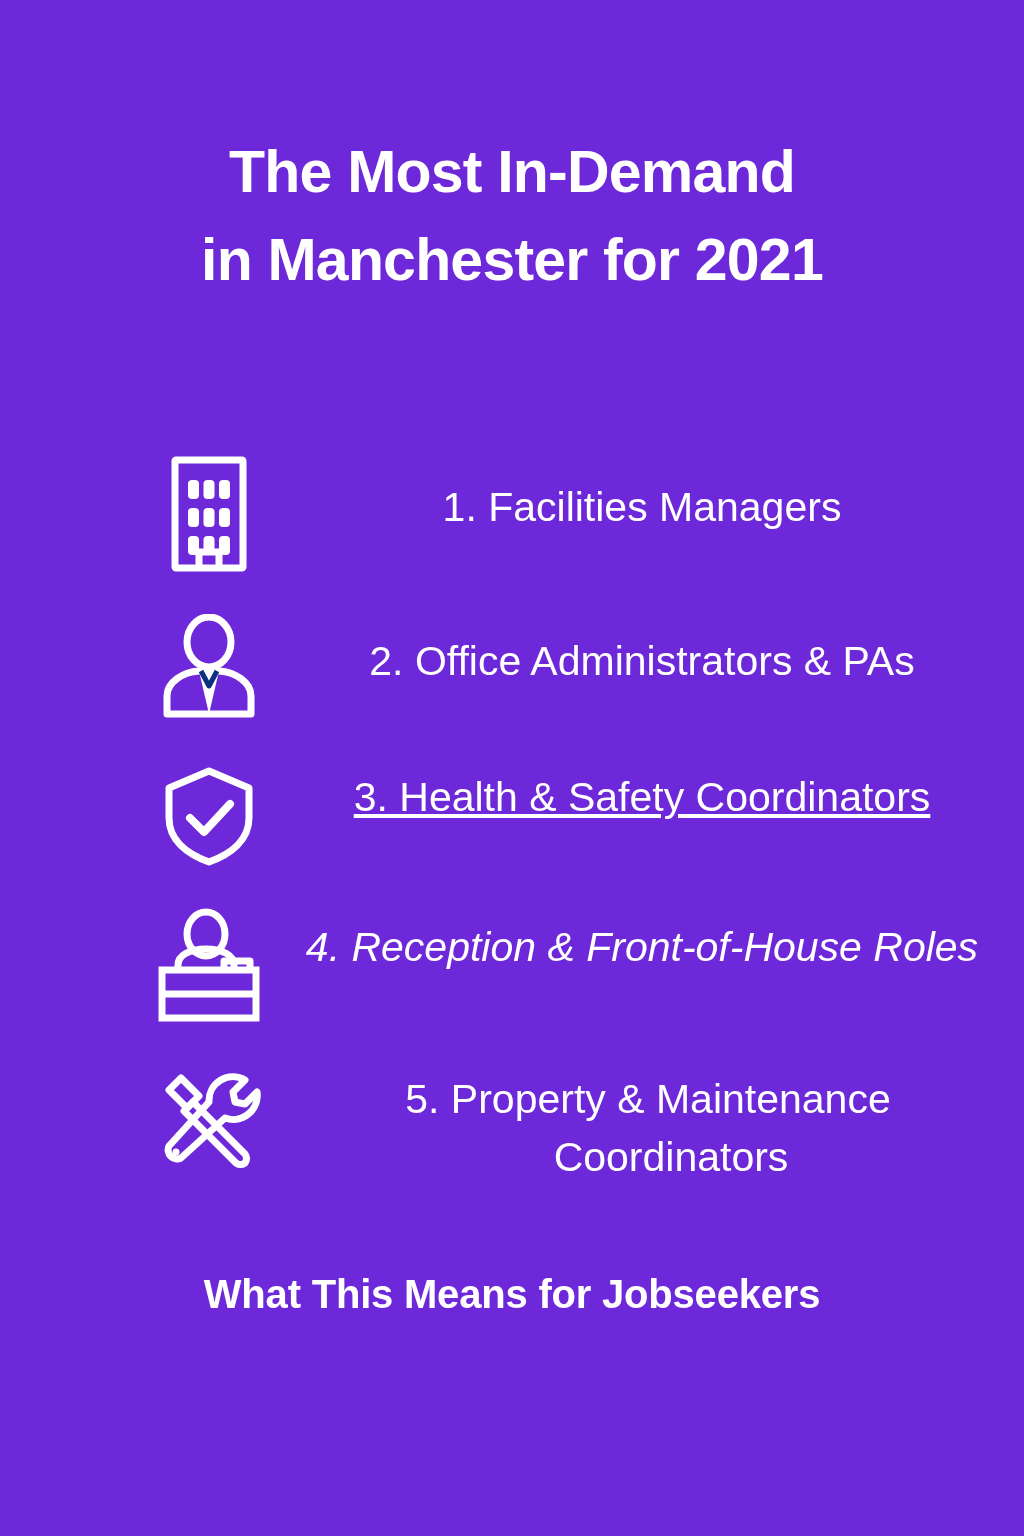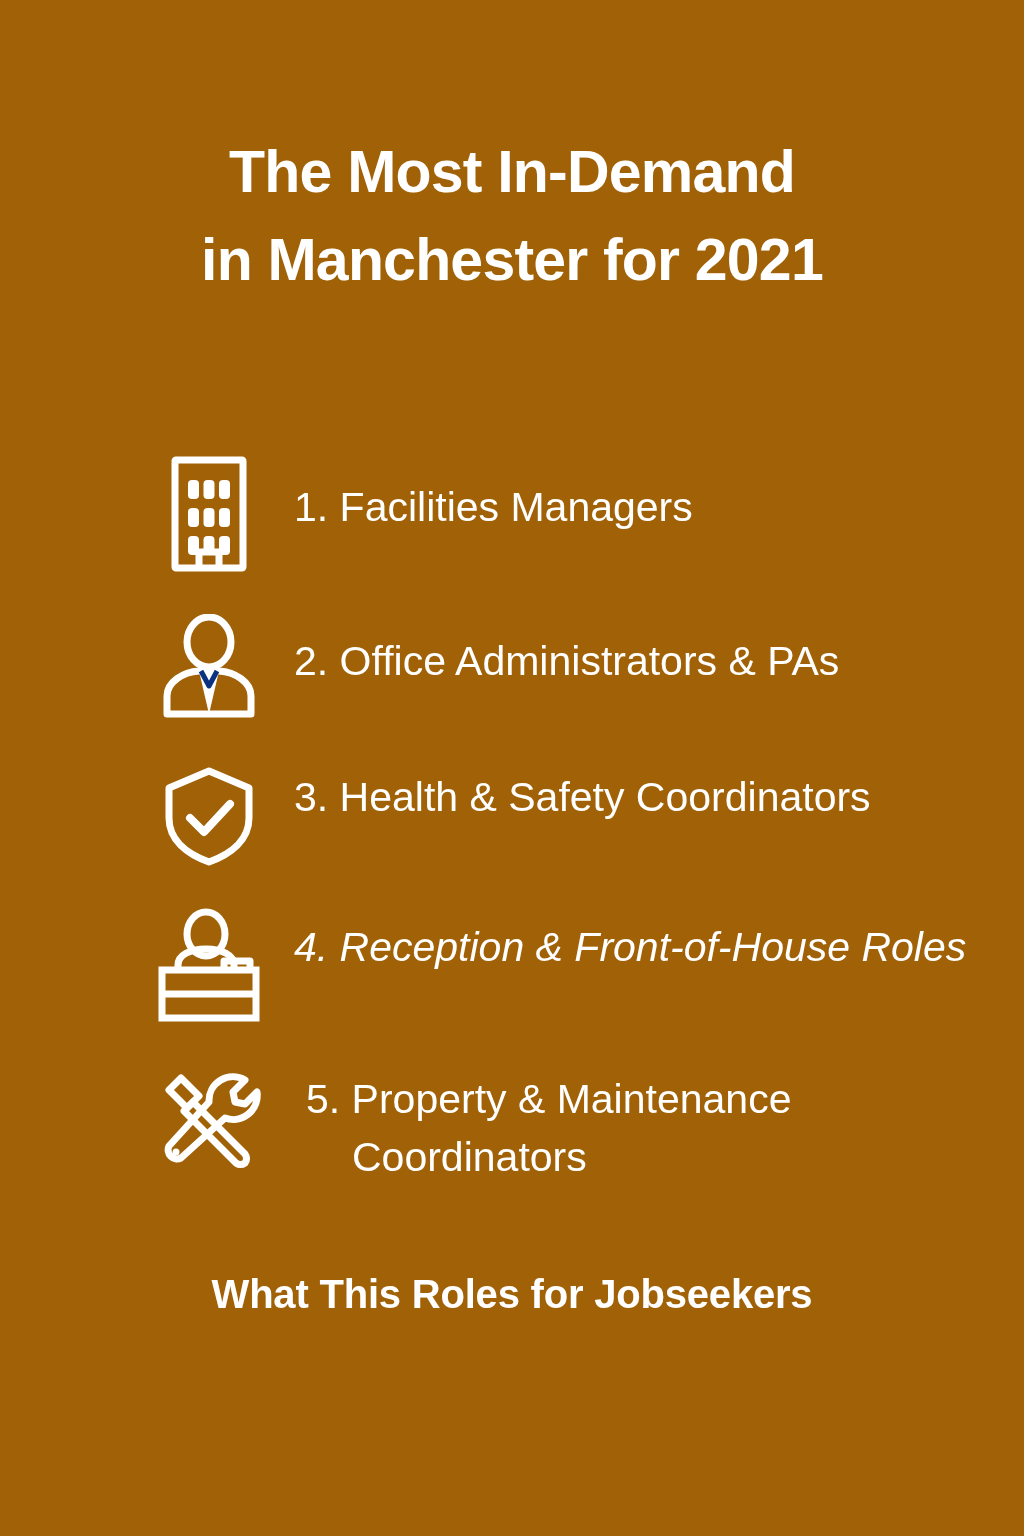--- a/index.html
+++ b/index.html
@@ -12,21 +12,21 @@
     background: #0a3280;
     font-family: "Liberation Sans", sans-serif;
     overflow: hidden;
     position: relative;
   }
 
   .poster {
     position: relative;
     width: 1024px;
     height: 1536px;
-    background: #a16207;
+    background: #6d28d9;
     box-sizing: border-box;
   }
 
   
   .title-block {
     position: absolute;
     top: 128px;
     left: 0;
     width: 1024px;
     text-align: center;
@@ -70,35 +70,36 @@
   .role-text {
     flex: 1 1 auto;
     color: #ffffff;
     font-family: "Liberation Sans", sans-serif;
     font-weight: normal;
     font-size: 41px;
     line-height: 58px;
     padding-left: 26px;
     padding-top: 28px;
     box-sizing: border-box;
+    text-align: center;
   }
   .role-text .hang {
     display: block;
     text-indent: -46px;
     padding-left: 46px;
     max-width: 700px;
   }
 
   
   .row-1 { margin-bottom: 24px; }
   .row-1 .role-text { padding-top: 26px; }
   .row-2 { margin-bottom: 22px; }
   .row-2 .role-text { padding-top: 28px; }
   .row-3 { margin-bottom: 10px; min-height: 140px; }
-  .row-3 .role-text { padding-top: 14px; }
+  .row-3 .role-text { padding-top: 14px; text-decoration: underline; }
   .row-4 { margin-bottom: 10px; min-height: 142px; font-style: italic; }
   .row-4 .role-text { padding-top: 14px; }
   .row-5 { margin-bottom: 0; min-height: 140px; gap: 12px; }
   .row-5 .role-text { padding-top: 14px; }
 
   
   .footer-block {
     position: absolute;
     top: 1268px;
     left: 0;
@@ -207,16 +208,16 @@
         </svg>
       </span>
       <span class="role-text">
           <span class="hang">5. Property &amp; Maintenance Coordinators</span>
         </span>
     </div>
 
   </div>
 
   <div class="footer-block">
-    <span class="footer-text">What This Roles for Jobseekers</span>
+    <span class="footer-text">What This Means for Jobseekers</span>
   </div>
 
 </div>
 
 </body></html>

